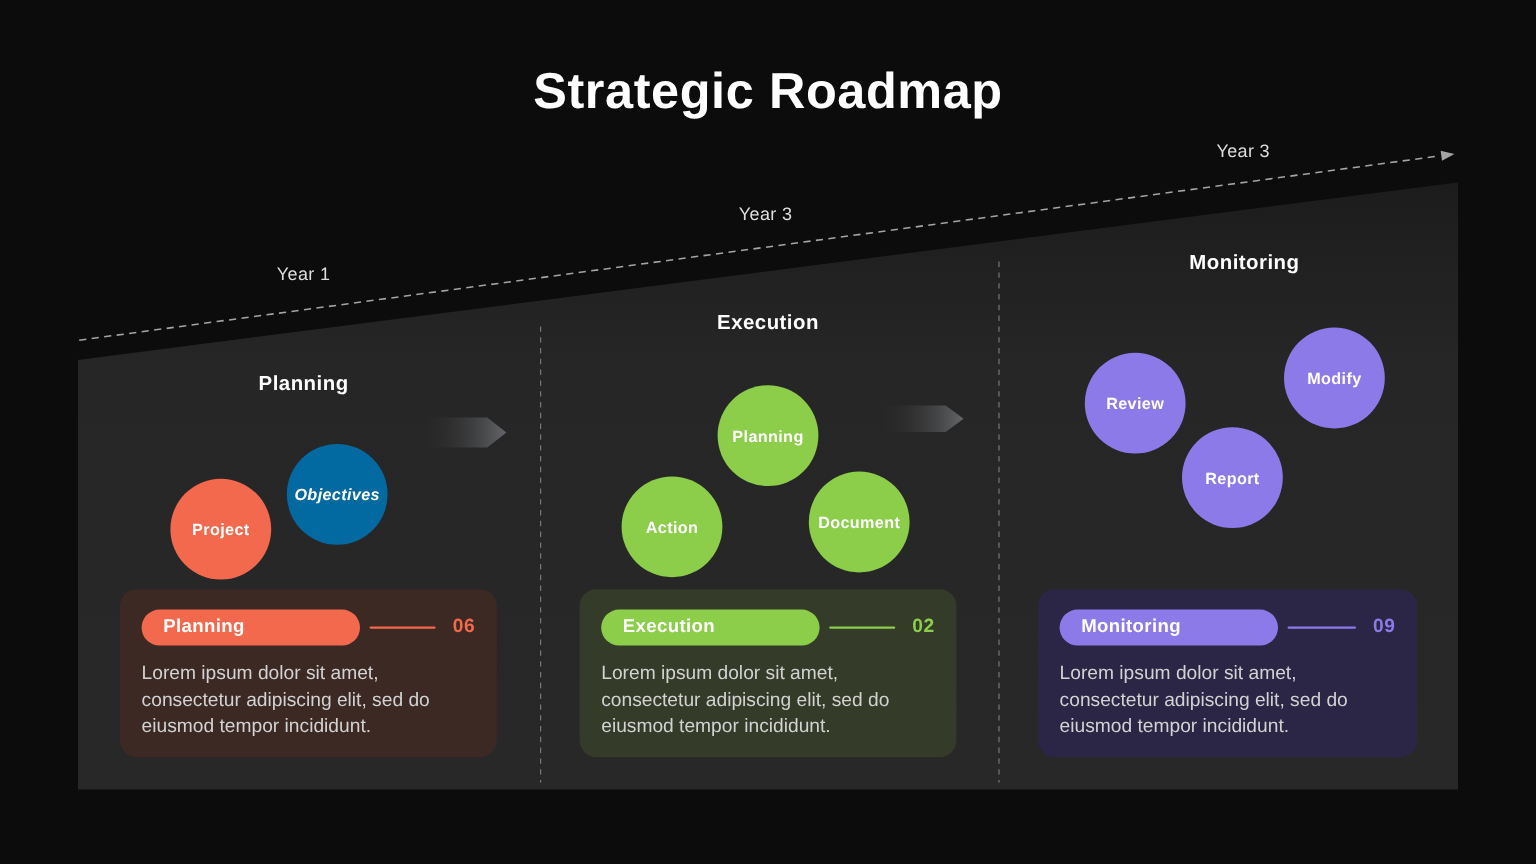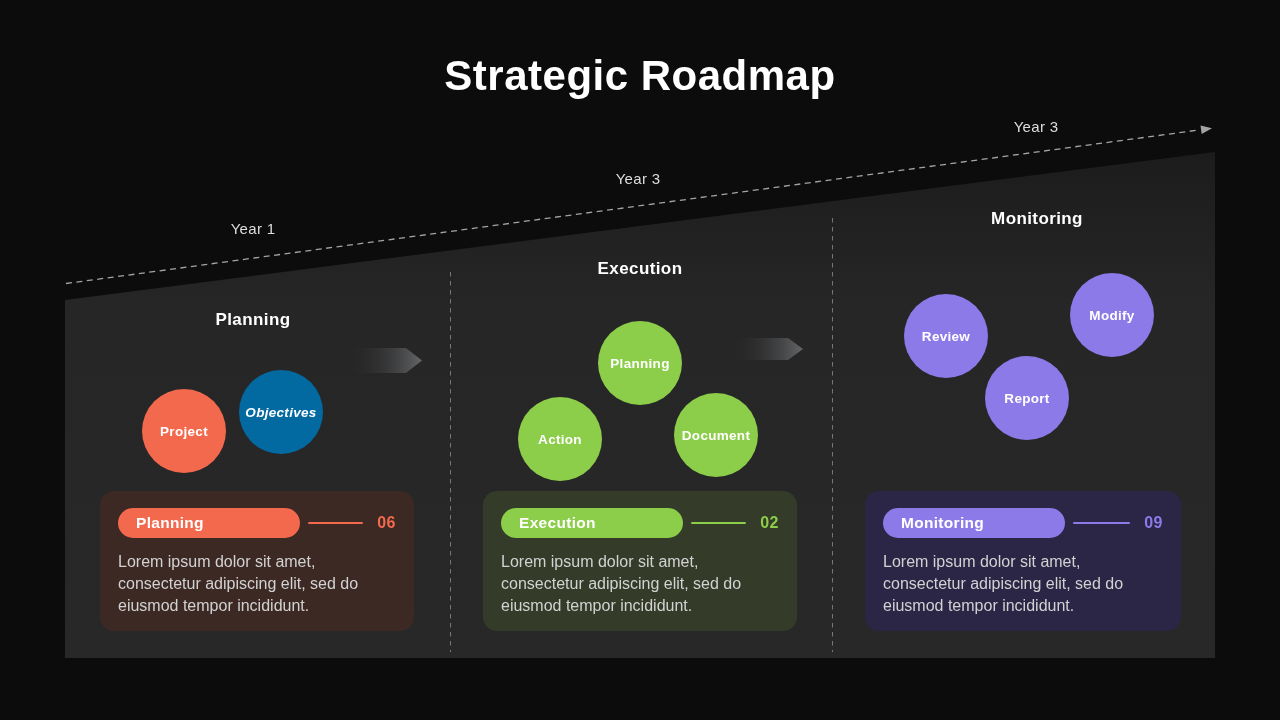--- a/index.html
+++ b/index.html
@@ -26,21 +26,21 @@
   }
   .h-planning{left:153px;top:310px;}
   .h-execution{left:540px;top:259px;}
   .h-monitoring{left:937px;top:209px;}
   .bubble{
     position:absolute;width:84px;height:84px;border-radius:50%;
     display:flex;align-items:center;justify-content:center;
     color:#ffffff;font-size:13.5px;font-weight:700;letter-spacing:.3px;
     text-align:center;
   }
-  .b-project{left:142px;top:389px;}
+  .b-project{left:142px;top:399px;}
   .b-objectives{left:239px;top:370px;}
   .b-implement{left:598px;top:321px;}
   .b-action{left:518px;top:397px;}
   .b-document{left:674px;top:393px;}
   .b-review{left:904px;top:294px;}
   .b-modify{left:1070px;top:273px;}
   .b-report{left:985px;top:356px;text-align:center;}
   .card{
     position:absolute;top:491px;width:314px;height:140px;
     border-radius:14px;box-sizing:border-box;padding:17px 18px 0 18px;

